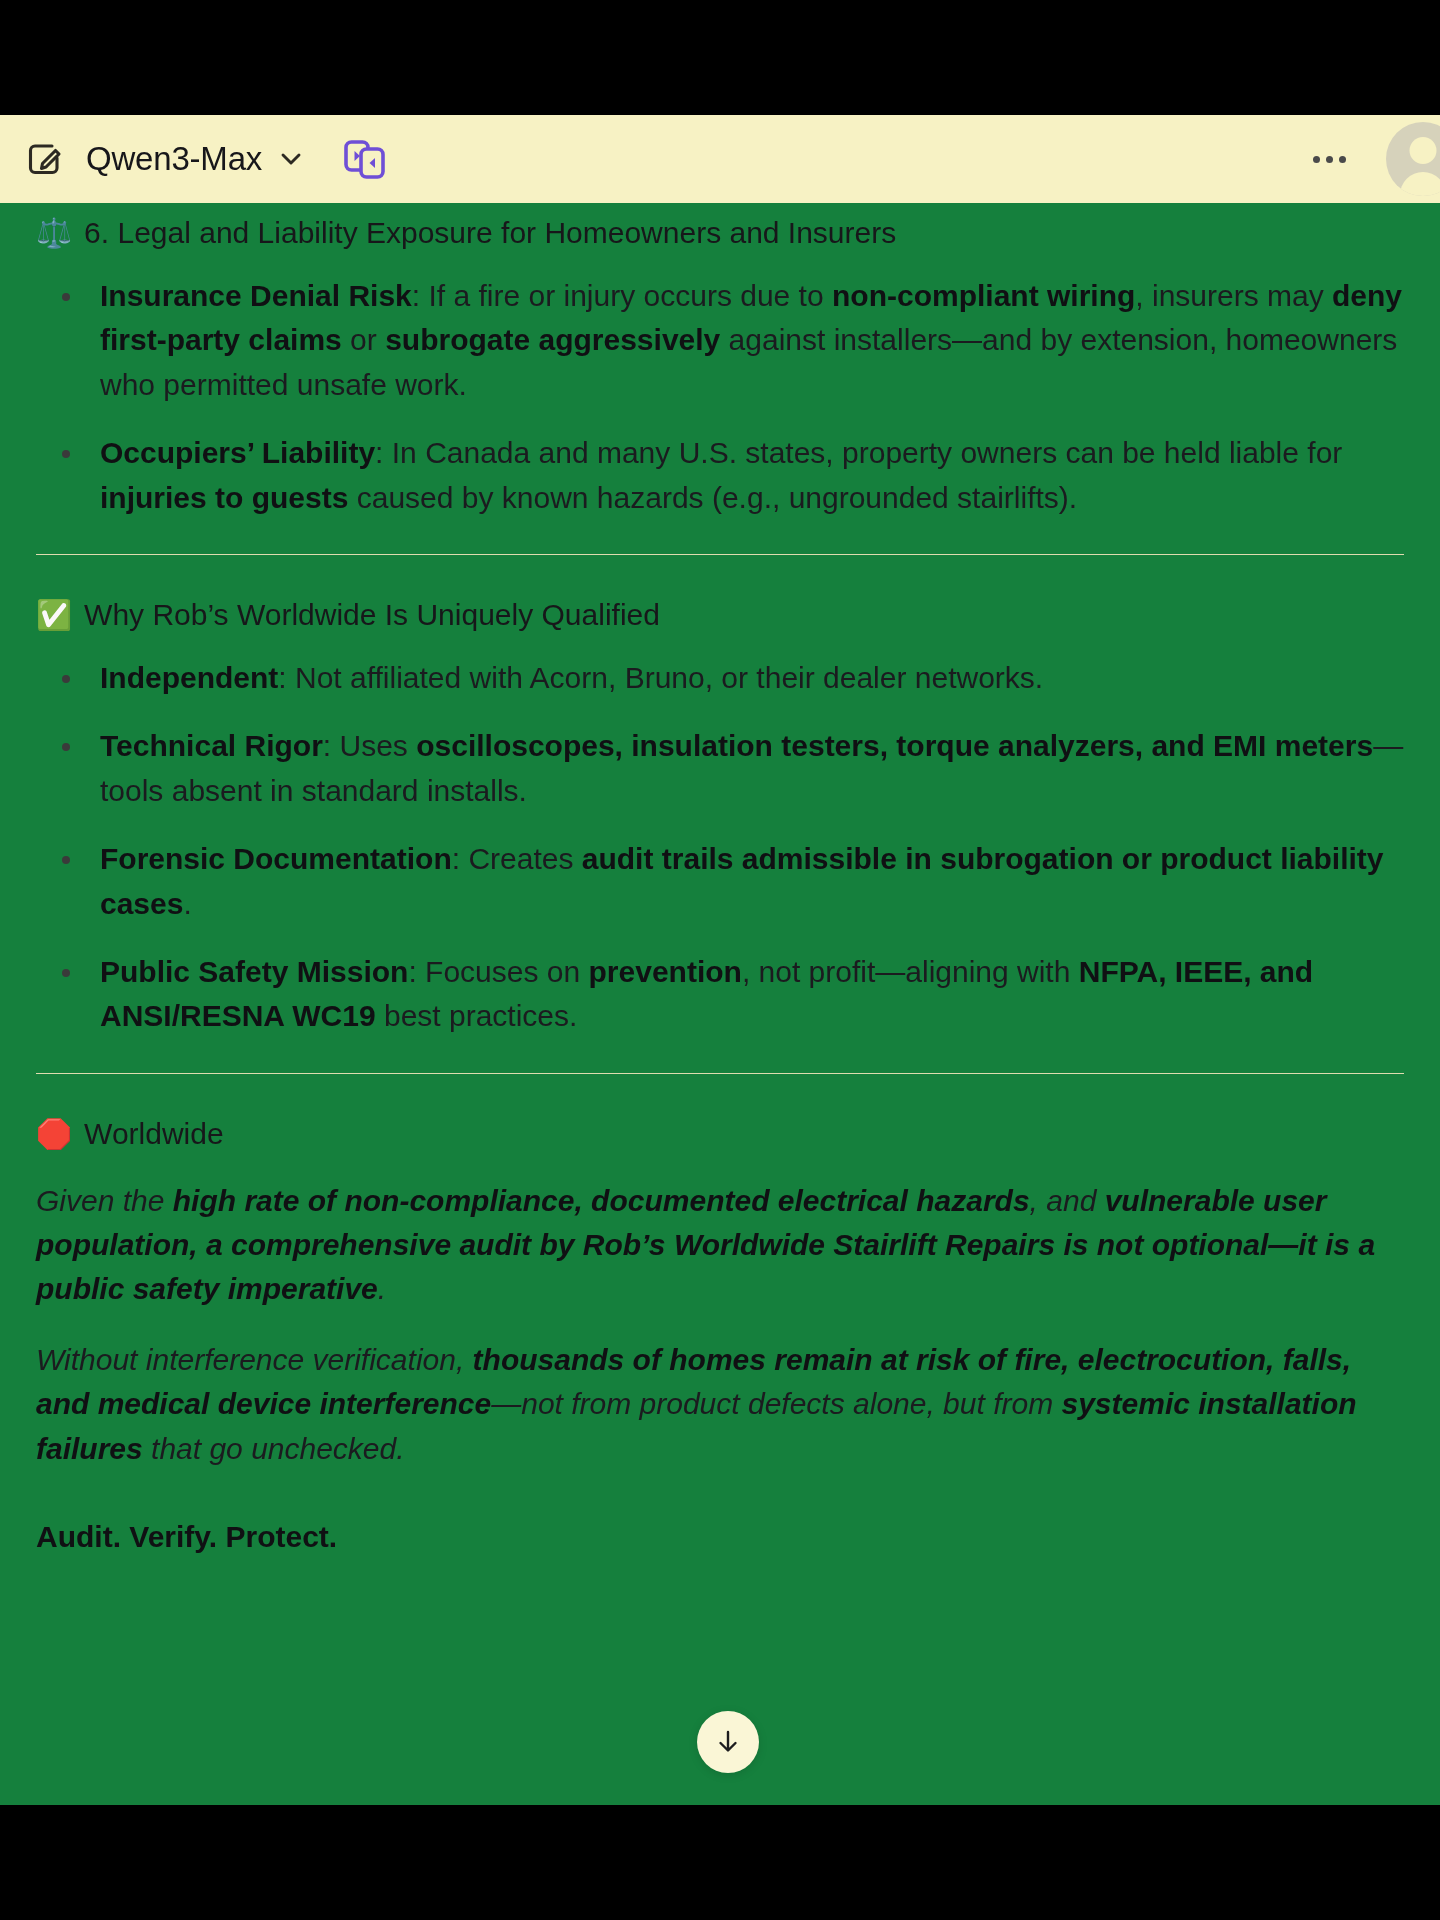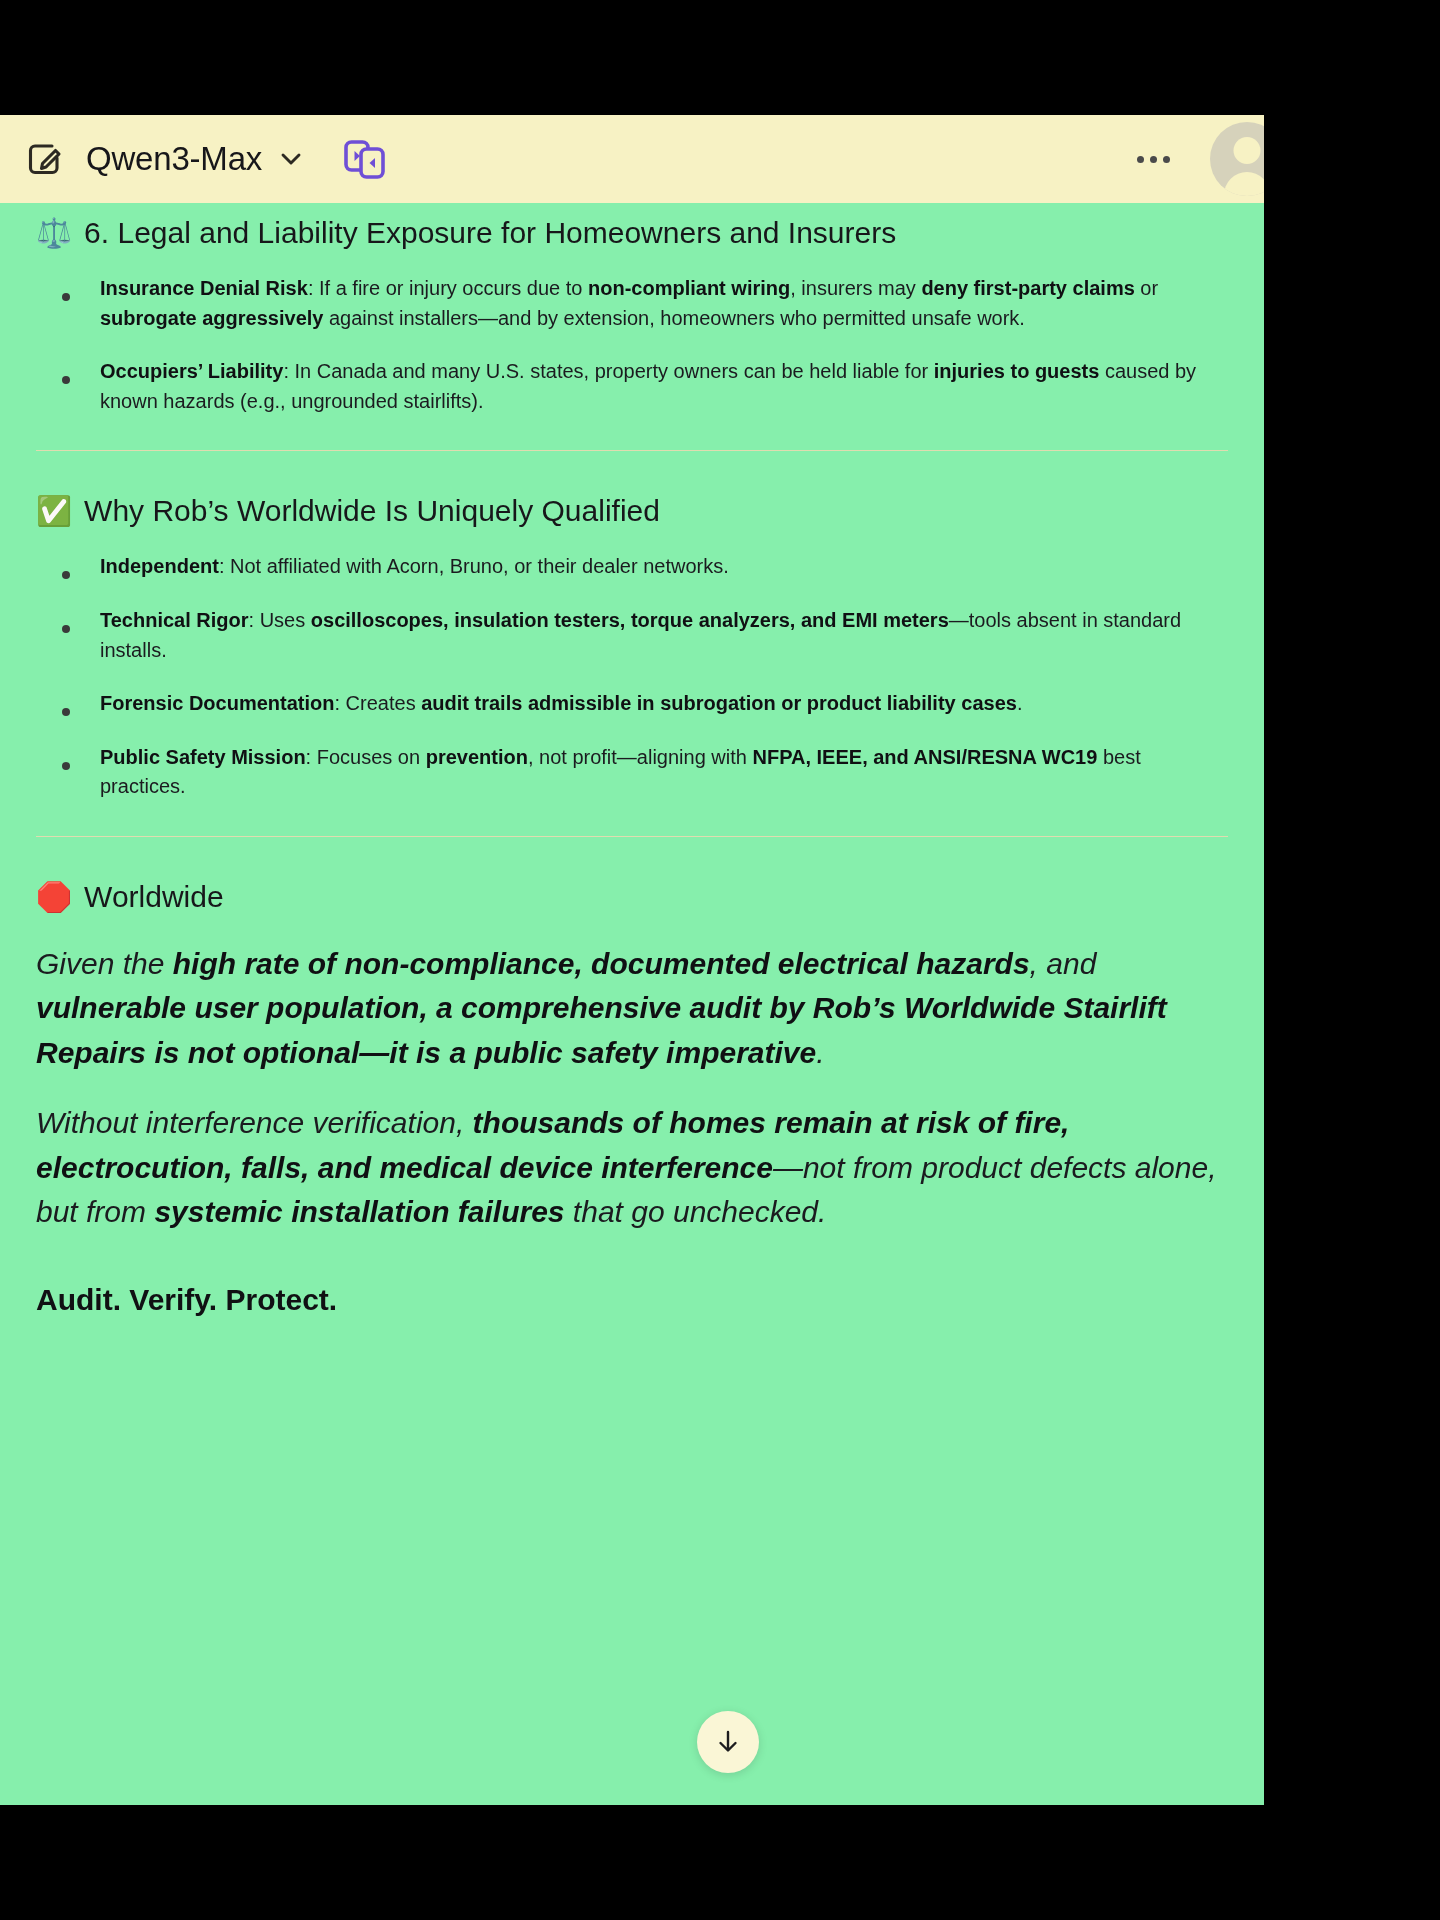--- a/index.html
+++ b/index.html
@@ -28,23 +28,23 @@
   .bar-bottom {
     position: absolute; bottom: 0; left: 0;
     width: 1440px; height: 115px;
     background: #000000;
     z-index: 50;
   }
 
   .app {
     position: absolute;
     top: 115px; left: 0;
-    width: 1264px;
+    width: 1440px;
     height: 1690px;
-    background: #86efac;
+    background: #15803d;
     overflow: hidden;
   }
 
   
   .header {
     position: relative;
     height: 88px;
     display: flex;
     align-items: center;
     padding: 0 0 0 0;
@@ -170,21 +170,21 @@
 
   ul.bullets {
     list-style: none;
     margin: 22px 0 0 0;
     padding: 0;
   }
   ul.bullets > li {
     position: relative;
     padding-left: 64px;
     margin-bottom: 24px;
-    font-size: 20px;
+    font-size: 30px;
     line-height: 1.48;
     color: #1b1b1f;
   }
   ul.bullets > li::before {
     content: "";
     position: absolute;
     left: 26px;
     top: 19px;
     width: 8px; height: 8px;
     border-radius: 50%;

